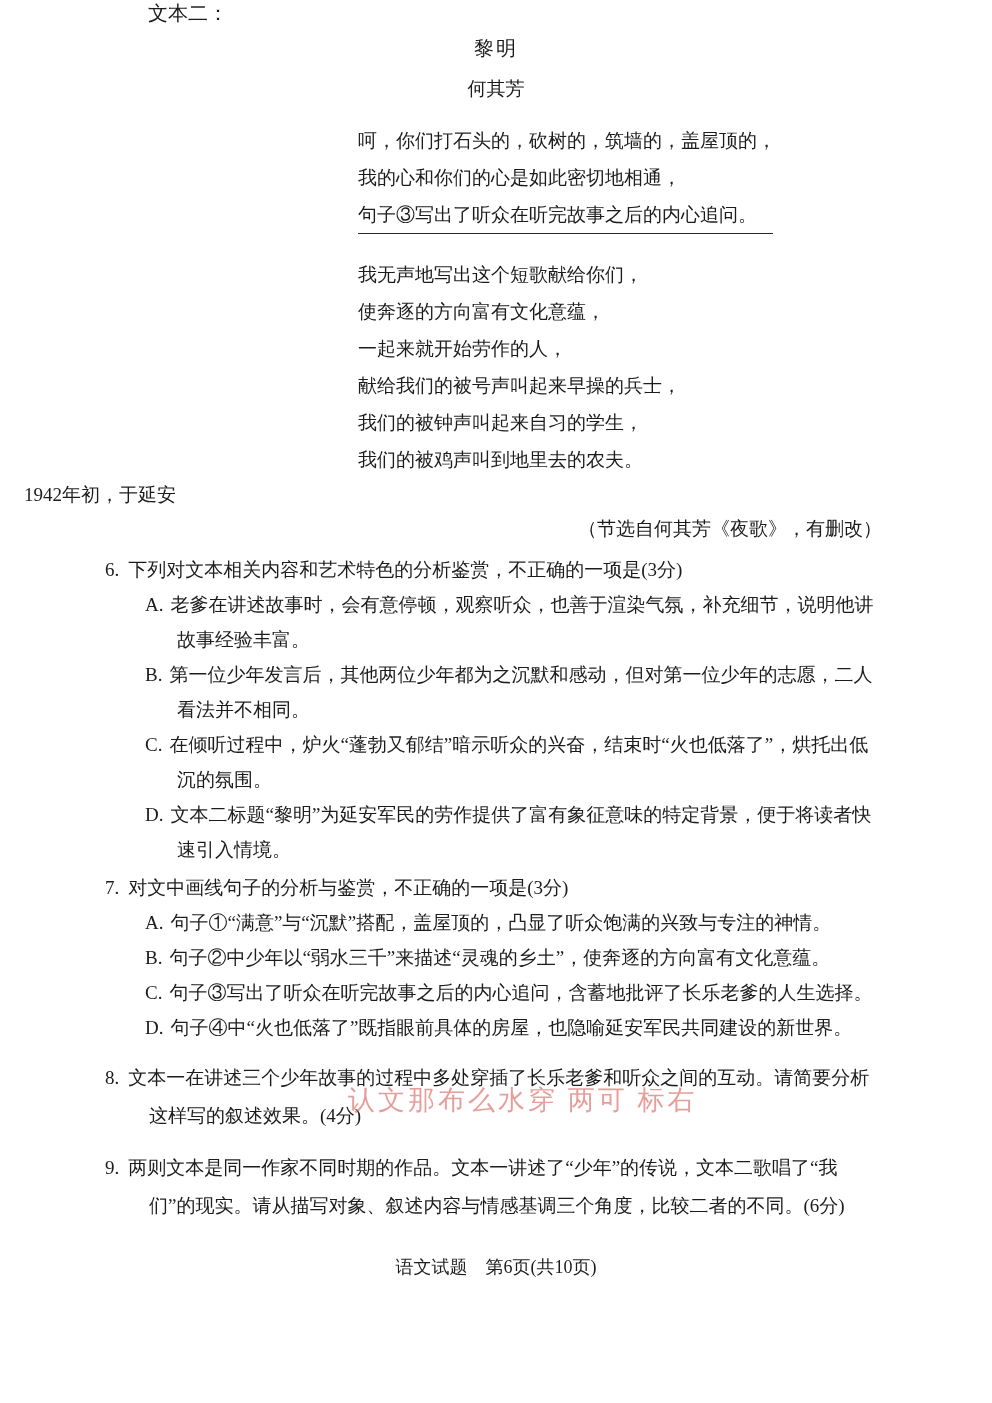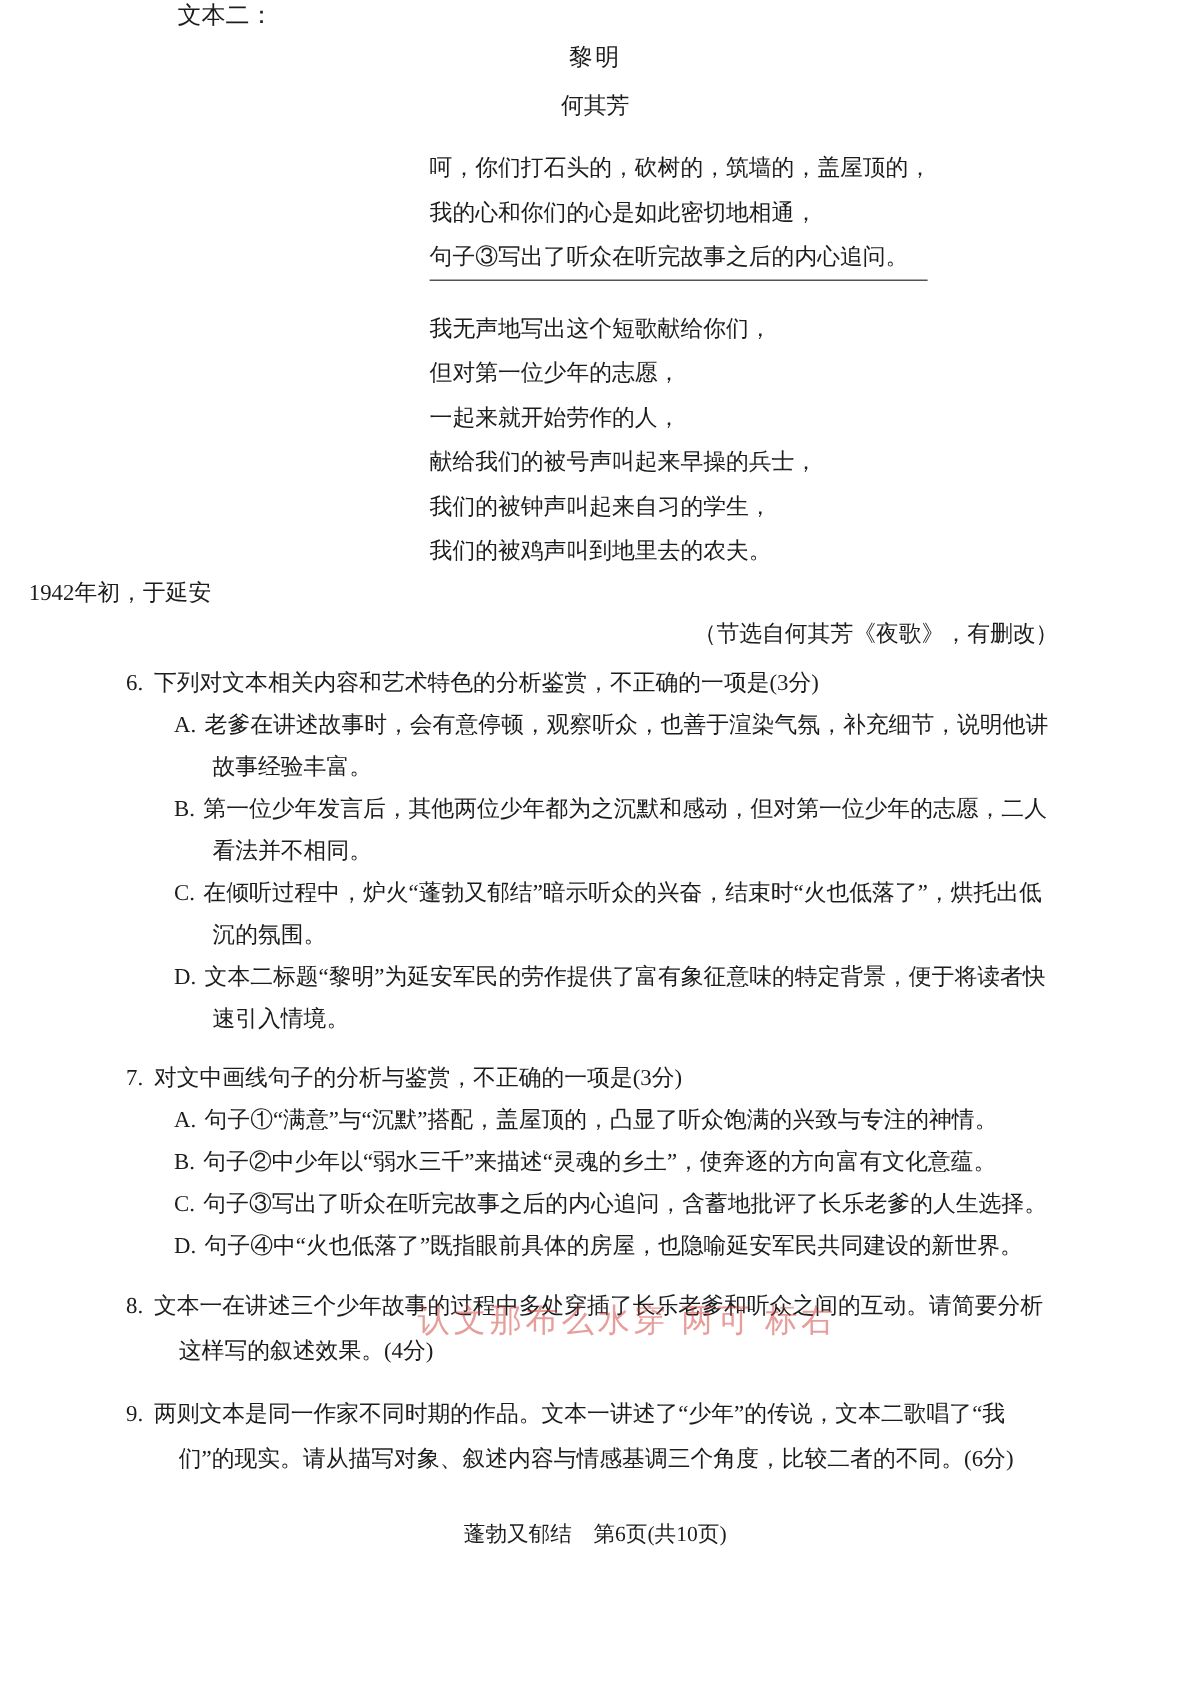--- a/index.html
+++ b/index.html
@@ -19,21 +19,21 @@
   .poem-author { text-align:center; font-size:19px; line-height:26px; margin-top:14px; }
   .poem { margin-left:358px; margin-top:20px; line-height:37px; }
   .poem-line { white-space:nowrap; }
   .stanza-gap { height:22px; }
   .u { border-bottom:1.5px solid #2a2a2a; padding-bottom:3px; padding-right:16px; display:inline-block; line-height:30px; }
   .poem-date   { padding-right:108px; line-height:26px; margin-top:4px;margin-left:24px; }
   .poem-source { text-align:right; padding-right:110px; line-height:26px; margin-top:8px;margin-left:16px; }
 
   .questions { margin-top:10px; }
   .question { margin-left:105px; width:772px; line-height:35px; }
-  .q-gap { margin-top:14px; }
+  .q-gap { margin-top:3px; }
   .q-gap-lg { margin-top:14px; }
   .q-stem { }
   .q-num { margin-right:9px; }
   .q-hang { padding-left:44px; text-indent:-44px; line-height:38px; }
   .options { margin-left:40px; }
   .option { padding-left:32px; text-indent:-32px; }
   .opt-label { margin-right:7px; }
 
   .footer { text-align:center; margin-top:30px; font-size:18px; line-height:24px; }
 
@@ -56,21 +56,21 @@
 
   <div class="poem-title">黎明</div>
   <div class="poem-author">何其芳</div>
 
   <div class="poem">
     <div class="poem-line">呵，你们打石头的，砍树的，筑墙的，盖屋顶的，</div>
     <div class="poem-line">我的心和你们的心是如此密切地相通，</div>
     <div class="poem-line"><span class="u">句子③写出了听众在听完故事之后的内心追问。</span></div>
     <div class="stanza-gap"></div>
     <div class="poem-line">我无声地写出这个短歌献给你们，</div>
-    <div class="poem-line">但对第一位少年的志愿，</div>
+    <div class="poem-line">使奔逐的方向富有文化意蕴，</div>
     <div class="poem-line">一起来就开始劳作的人，</div>
     <div class="poem-line">献给我们的被号声叫起来早操的兵士，</div>
     <div class="poem-line">我们的被钟声叫起来自习的学生，</div>
     <div class="poem-line">我们的被鸡声叫到地里去的农夫。</div>
   </div>
 
   <div class="poem-date">1942年初，于延安</div>
   <div class="poem-source">（节选自何其芳《夜歌》，有删改）</div>
 
   <div class="questions">
@@ -106,17 +106,17 @@
     </div>
 
     <div class="question q-gap-lg">
       <div class="q-hang">
         <span class="q-num">9.</span><span>两则文本是同一作家不同时期的作品。文本一讲述了“少年”的传说，文本二歌唱了“我们”的现实。请从描写对象、叙述内容与情感基调三个角度，比较二者的不同。(6分)</span>
       </div>
     </div>
 
   </div>
 
-  <div class="footer">蓬勃又郁结　第6页(共10页)</div>
+  <div class="footer">语文试题　第6页(共10页)</div>
 
   <div class="watermark">认文那布么水穿 两可 标右</div>
 
 </div>
 
 </body></html>

